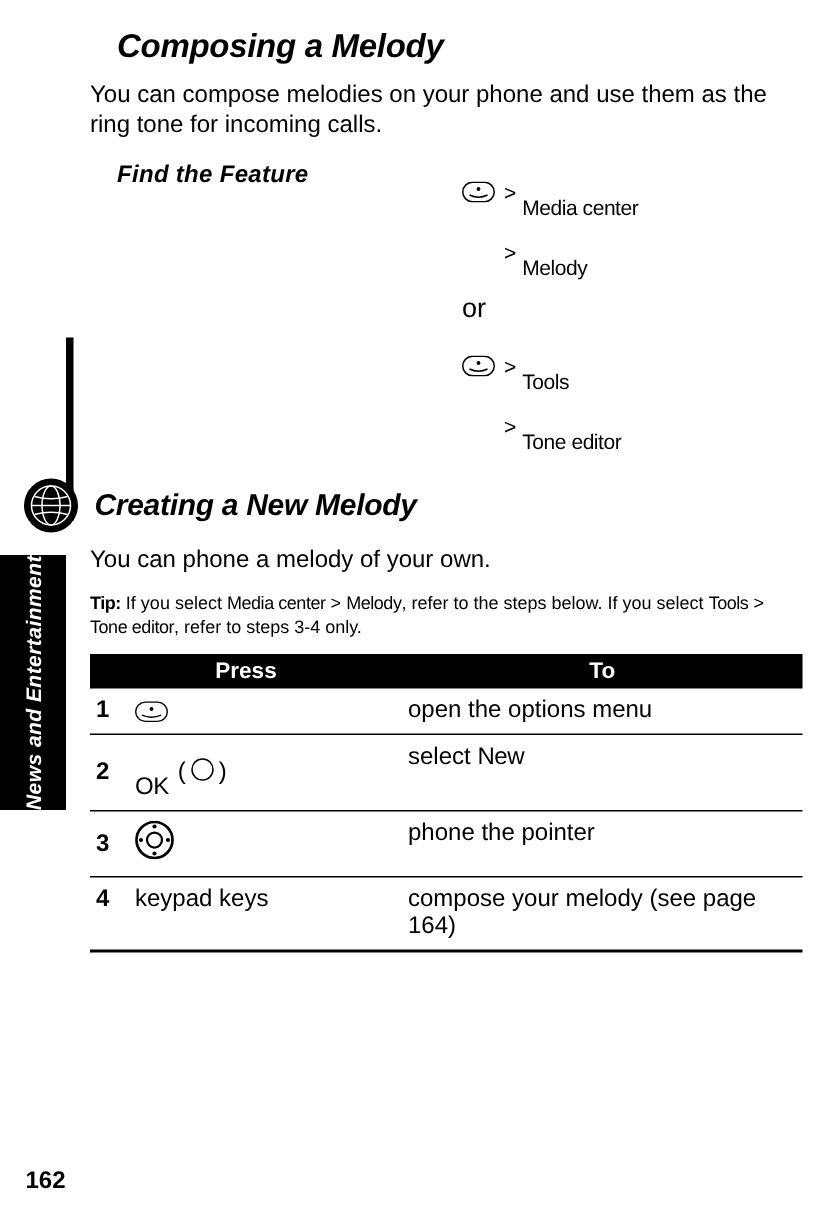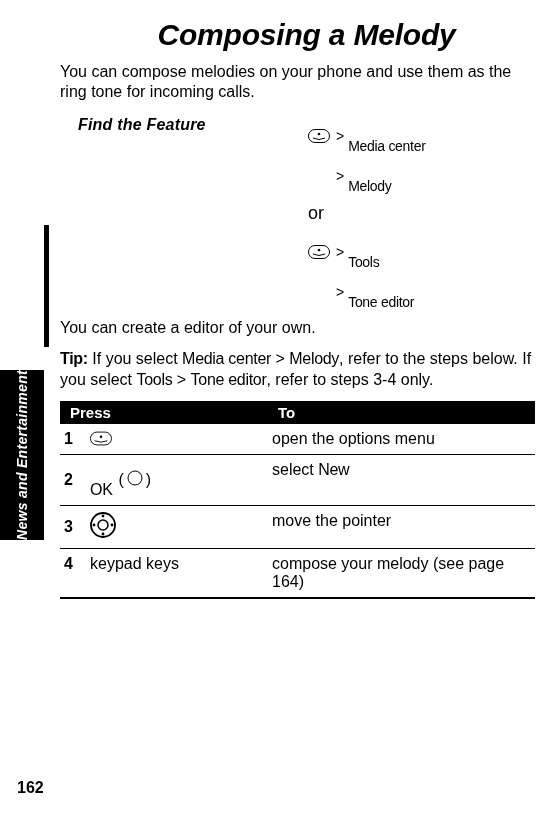--- a/index.html
+++ b/index.html
@@ -37,26 +37,25 @@
       height: 122px;
       background: #000;
     }
     .content {
       position: absolute;
       left: 60px;
       top: 18px;
       width: 475px;
     }
     .h1 {
-      font-size: 30px;
+      font-size: 22px;
       font-weight: bold;
       font-style: italic;
       margin: 0 0 10px 18px;
       letter-spacing: -0.2px;
-      text-align: center;
     }
     .intro {
       font-size: 16px;
       margin: 0 0 14px 0;
       line-height: 1.25;
     }
     .feature-row {
       display: flex;
       margin: 0 0 6px 18px;
       align-items: flex-start;
@@ -116,35 +115,35 @@
       font-weight: bold;
       font-style: italic;
       letter-spacing: -0.2px;
     }
     .para {
       font-size: 16px;
       margin: 0 0 10px 0;
       line-height: 1.3;
     }
     .tip {
-      font-size: 16px;
+      font-size: 12px;
       line-height: 1.3;
       margin-bottom: 10px;
     }
     .tip-label { font-weight: bold; }
     .steps-table {
       width: 100%;
       border-collapse: collapse;
       font-size: 16px;
     }
     .steps-table thead th {
       background: #000;
       color: #fff;
       font-weight: bold;
-      text-align: left;
+      text-align: center;
       padding: 3px 10px;
       font-size: 15px;
     }
     .steps-table thead th:first-child { width: 208px; }
     .steps-table tbody td {
       padding: 6px 4px;
       vertical-align: top;
       border-bottom: 1px solid #000;
     }
     .steps-table tbody tr:last-child td {
@@ -220,22 +219,35 @@
         <span class="chev">&gt;</span>
         <span class="bold-cond">Tools</span>
       </div>
       <div class="nav-line indent-chev">
         <span class="chev">&gt;</span>
         <span class="bold-cond">Tone editor</span>
       </div>
     </div>
   </div>
 
-
-  <p class="para">You can create a editor of your own.</p>
+  <div class="h2-row">
+    <span class="globe-icon">
+      <svg width="38" height="38" viewBox="0 0 38 38">
+        <circle cx="19" cy="19" r="18" fill="#000"></circle>
+        <circle cx="19" cy="19" r="13" fill="none" stroke="#fff" stroke-width="1"></circle>
+        <ellipse cx="19" cy="19" rx="6" ry="13" fill="none" stroke="#fff" stroke-width="1"></ellipse>
+        <line x1="6" y1="19" x2="32" y2="19" stroke="#fff" stroke-width="1"></line>
+        <path d="M8 13 Q19 16 30 13" fill="none" stroke="#fff" stroke-width="1"></path>
+        <path d="M8 25 Q19 22 30 25" fill="none" stroke="#fff" stroke-width="1"></path>
+      </svg>
+    </span>
+    <h2 class="h2">Creating a New Melody</h2>
+  </div>
+
+  <p class="para">You can phone a melody of your own.</p>
 
   <p class="tip">
     <span class="tip-label narrow">Tip:</span><span> If you select </span><span class="bold-cond">Media center</span><span> &gt; </span><span class="bold-cond">Melody</span><span>, refer to the steps below. If you select </span><span class="bold-cond">Tools</span><span> &gt; </span><span class="bold-cond">Tone editor</span><span>, refer to steps 3-4 only.</span>
   </p>
 
   <table class="steps-table">
     <thead>
       <tr>
         <th>Press</th>
         <th>To</th>
@@ -284,21 +296,21 @@
                 <circle cx="13" cy="13" r="12" fill="none" stroke="#000" stroke-width="1.8"></circle>
                 <circle cx="13" cy="13" r="5" fill="none" stroke="#000" stroke-width="1.5"></circle>
                 <circle cx="13" cy="4" r="1.4" fill="#000"></circle>
                 <circle cx="13" cy="22" r="1.4" fill="#000"></circle>
                 <circle cx="4" cy="13" r="1.4" fill="#000"></circle>
                 <circle cx="22" cy="13" r="1.4" fill="#000"></circle>
               </svg>
             </span>
           </div>
         </td>
-        <td>move the pointer</td>
+        <td>phone the pointer</td>
       </tr>
       <tr>
         <td>
           <div class="press-cell">
             <span class="step-num">4</span>
             <span>keypad keys</span>
           </div>
         </td>
         <td>compose your melody  (see page 164)</td>
       </tr>

